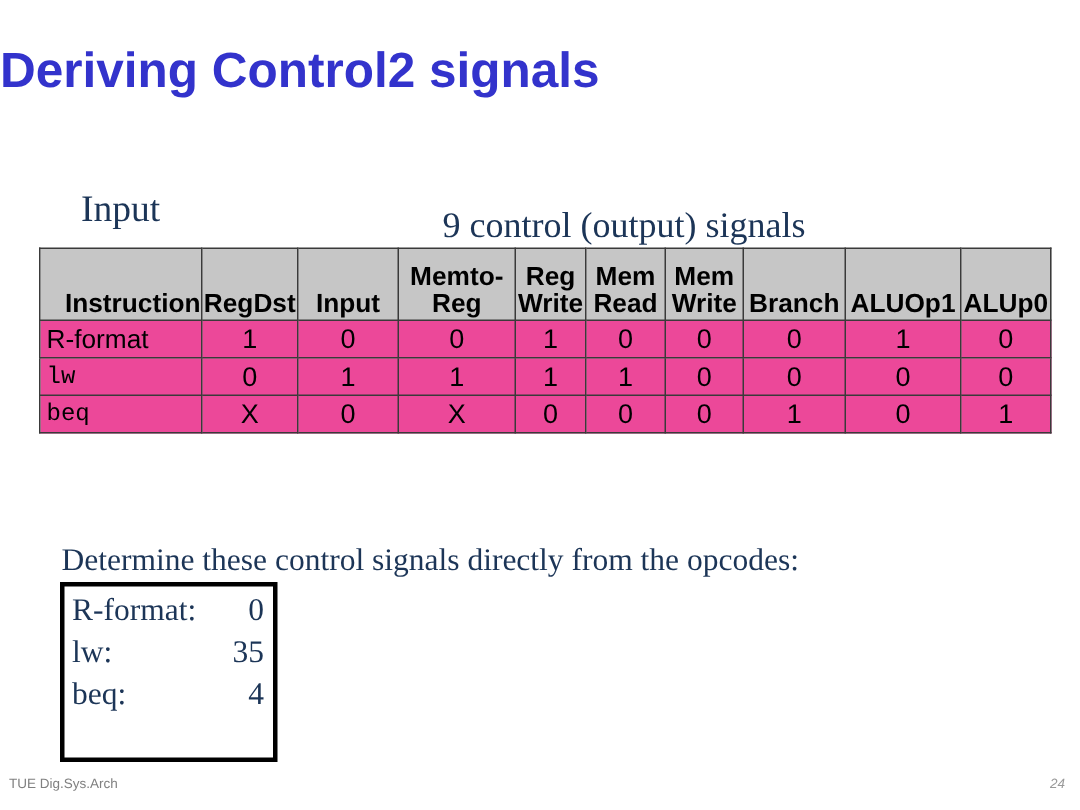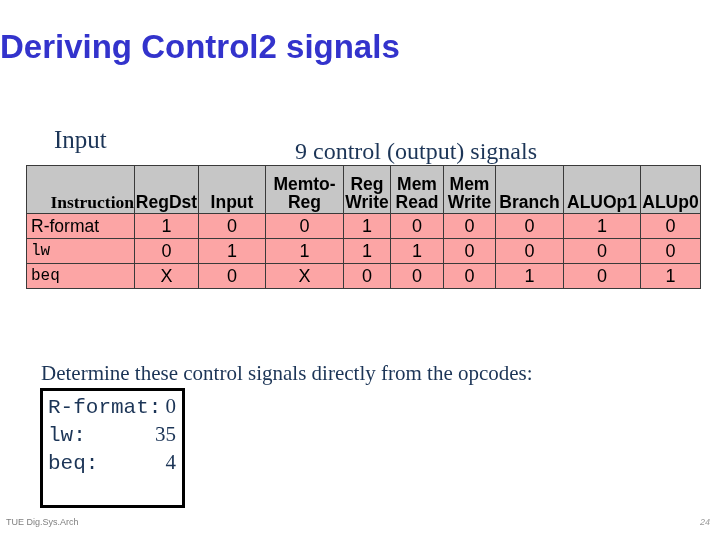--- a/index.html
+++ b/index.html
@@ -82,32 +82,31 @@
     height: 46px;
     vertical-align: bottom;
     font-size: 17.5px;
     font-weight: bold;
     color: #000000;
     line-height: 1.02;
     padding-bottom: 1px;
     text-align: center;
   }
   table.ctrl thead th.hd-instr {
-    text-align: right;
+    text-align: center;
     padding-left: 16px;
-    font-family: Liberation Serif, serif;
   }
   table.ctrl thead th .hd-l1 { display: block; }
   table.ctrl thead th .hd-l2 { display: block; }
   table.ctrl tbody td {
     height: 24px;
     font-size: 18px;
     text-align: center;
     color: #000000;
-    background: #fca5a5;
+    background: #ec4899;
   }
   table.ctrl tbody td.instr {
     text-align: left;
     padding-left: 4px;
     font-size: 17.5px;
   }
   table.ctrl tbody td.instr.mono {
     font-family: "Liberation Mono", monospace;
     font-size: 16px;
   }
@@ -137,21 +136,21 @@
   #opcode-box .op-row {
     display: flex;
     justify-content: space-between;
     align-items: baseline;
     height: 28px;
     line-height: 28px;
     font-size: 21px;
     color: #1c3557;
     white-space: nowrap;
   }
-  #opcode-box .op-label { text-align: center; font-family: Liberation Mono, monospace; }
+  #opcode-box .op-label { text-align: center; }
   #opcode-box .op-value { text-align: right; }
 
   
   #footer-left {
     position: absolute;
     left: 6px;
     top: 517px;
     font-family: "Liberation Sans", sans-serif;
     font-size: 9px;
     color: #808080;

